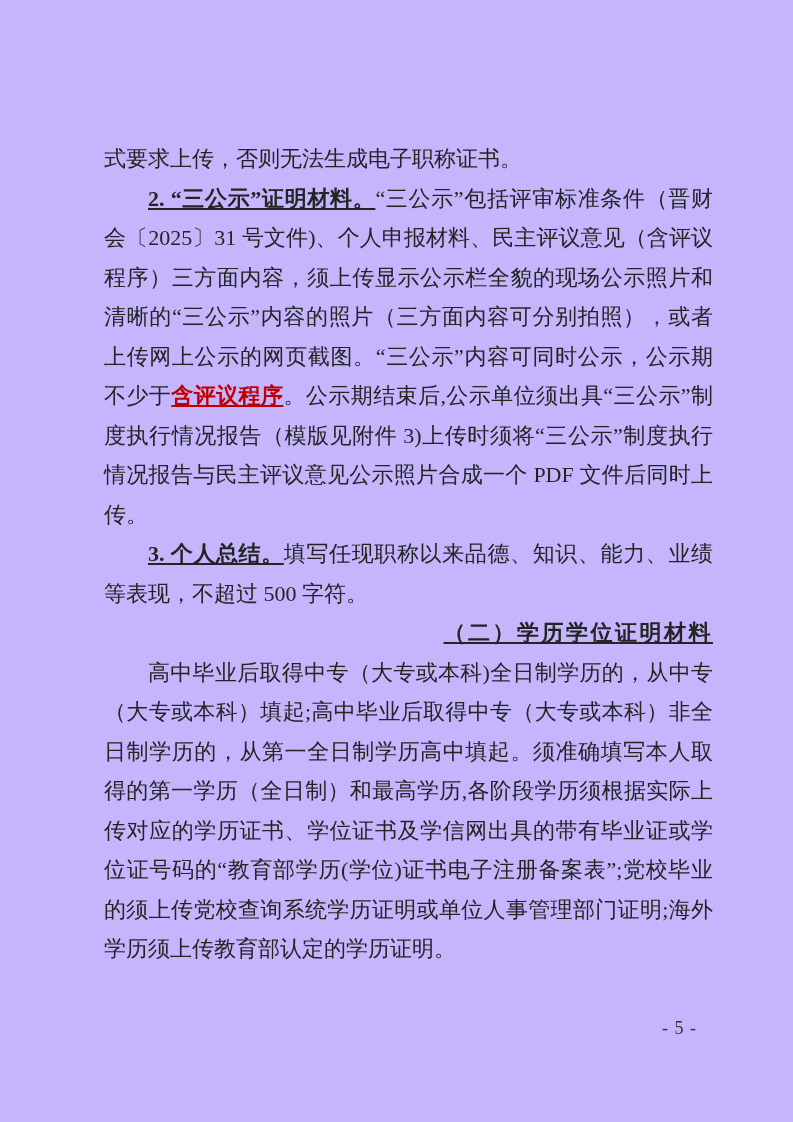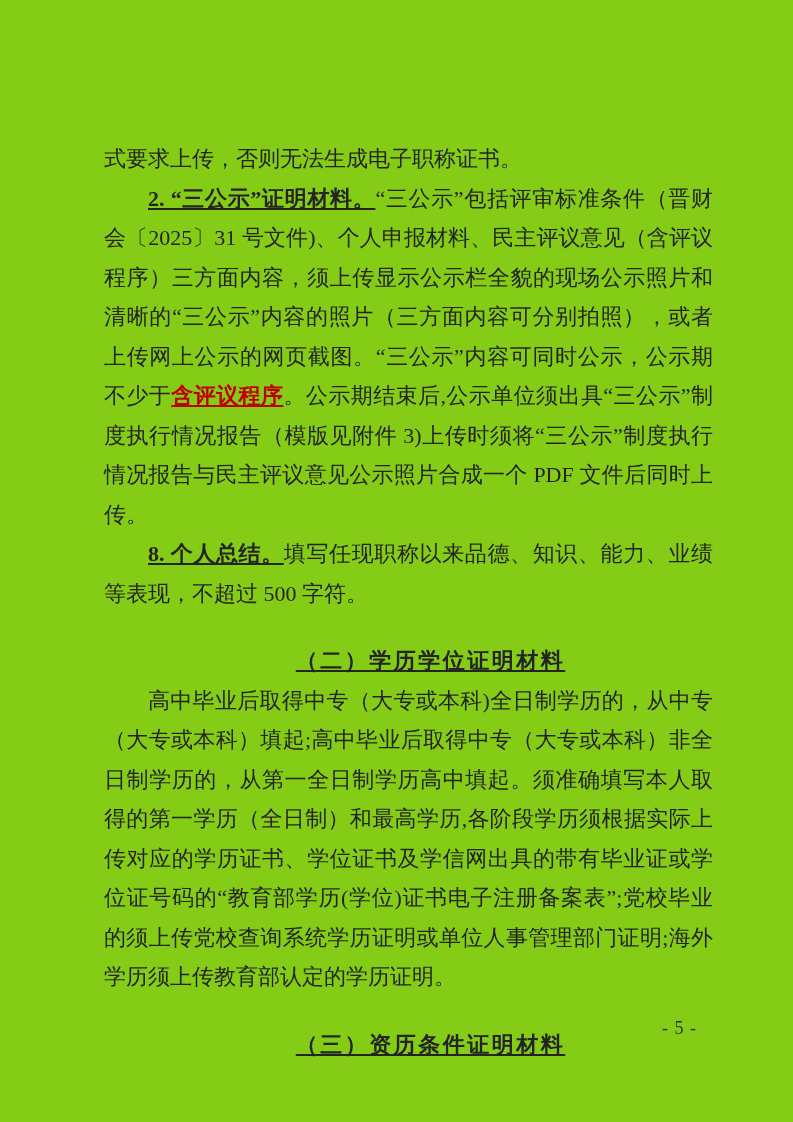--- a/index.html
+++ b/index.html
@@ -4,21 +4,21 @@
 <style>
   html, body {
     margin: 0;
     padding: 0;
     background: #ffffff;
   }
   .page {
     position: relative;
     width: 793px;
     height: 1122px;
-    background: #84cc16;
+    background: #c4b5fd;
     overflow: hidden;
     font-family: "Liberation Serif", "DejaVu Serif", serif;
     color: #242424;
   }
   .doc-body {
     position: absolute;
     left: 104px;
     top: 139px;
     width: 609px;
     font-size: 22px;
@@ -29,22 +29,21 @@
   .doc-body p {
     margin: 0;
     padding: 0;
   }
   .doc-body p.indent {
     text-indent: 44px;
   }
   .doc-body p.heading {
     font-weight: bold;
     letter-spacing: 2.5px;
-    text-align: center;
-    margin-top: 28px;
+    text-align: right;
   }
   .bold {
     font-weight: bold;
     text-decoration: underline;
   }
   .red {
     color: #c00000;
   }
   .page-number {
     position: absolute;
@@ -56,19 +55,18 @@
     white-space: pre;
   }
 </style>
 </head>
 <body>
 
 <div class="page">
   <div class="doc-body">
       <p class="body"><span>式要求上传，否则无法生成电子职称证书。</span></p>
       <p class="body indent"><span class="bold">2. “三公示”证明材料。</span><span>“三公示”包括评审标准条件（晋财会〔2025〕31 号文件)、个人申报材料、民主评议意见（含评议程序）三方面内容，须上传显示公示栏全貌的现场公示照片和清晰的“三公示”内容的照片（三方面内容可分别拍照），或者上传网上公示的网页截图。“三公示”内容可同时公示，公示期不少于</span><span class="bold red">含评议程序</span><span>。公示期结束后,公示单位须出具“三公示”制度执行情况报告（模版见附件 3)上传时须将“三公示”制度执行情况报告与民主评议意见公示照片合成一个 PDF 文件后同时上传。</span></p>
-      <p class="body indent"><span class="bold">8. 个人总结。</span><span>填写任现职称以来品德、知识、能力、业绩等表现，不超过 500 字符。</span></p>
+      <p class="body indent"><span class="bold">3. 个人总结。</span><span>填写任现职称以来品德、知识、能力、业绩等表现，不超过 500 字符。</span></p>
       <p class="heading indent"><span class="bold">（二）学历学位证明材料</span></p>
       <p class="body indent"><span>高中毕业后取得中专（大专或本科)全日制学历的，从中专（大专或本科）填起;高中毕业后取得中专（大专或本科）非全日制学历的，从第一全日制学历高中填起。须准确填写本人取得的第一学历（全日制）和最高学历,各阶段学历须根据实际上传对应的学历证书、学位证书及学信网出具的带有毕业证或学位证号码的“教育部学历(学位)证书电子注册备案表”;党校毕业的须上传党校查询系统学历证明或单位人事管理部门证明;海外学历须上传教育部认定的学历证明。</span></p>
-      <p class="heading indent"><span class="bold">（三）资历条件证明材料</span></p>
     </div>
   <div class="page-number">- 5 -</div>
 </div>
 
 </body></html>

